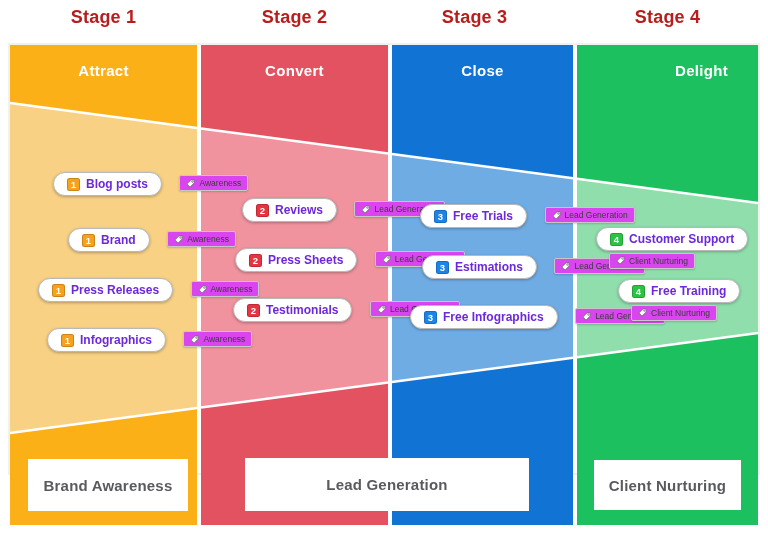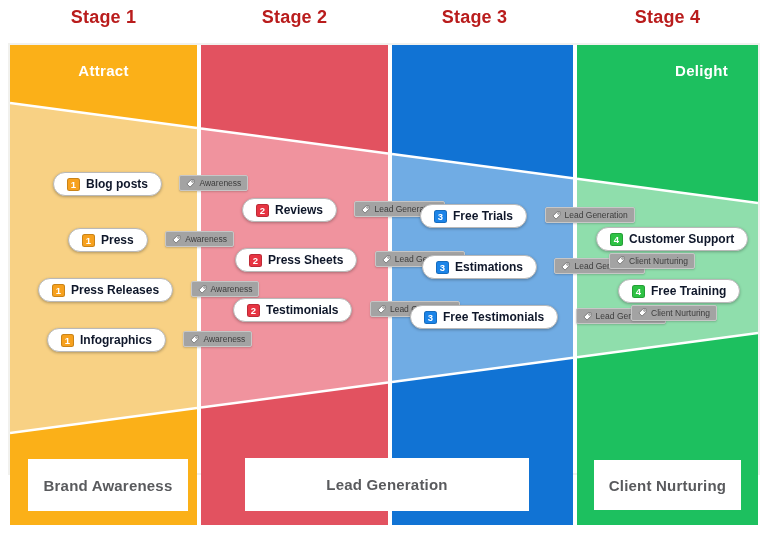--- a/index.html
+++ b/index.html
@@ -30,24 +30,24 @@
     background:#ffffff; border:1px solid #b9b9b9; border-radius:12px;
     padding:4px 13px; box-shadow:0 1px 3px rgba(0,0,0,.28);
     white-space:nowrap;
   }
   .badge {
     width:13px; height:13px; border-radius:2.5px; flex:0 0 13px;
     display:flex; align-items:center; justify-content:center;
     color:#ffffff; font-size:9.5px; font-weight:bold;
     border:1px solid rgba(0,0,0,.18);
   }
-  .pill-title { font-size:12px; font-weight:bold; color:#0f172a; }
+  .pill-title { font-size:12px; font-weight:bold; color:#6d28d9; }
   .tag {
     display:inline-flex; align-items:center; gap:4px;
-    margin:0 0 0 13px; background:#a3a3a3; border:1px solid #c7c7c7;
+    margin:0 0 0 13px; background:#d946ef; border:1px solid #c7c7c7;
     border-radius:2px; padding:2px 6px; box-shadow:0 1px 2px rgba(0,0,0,.18);
     white-space:nowrap;
   }
   .tag-text { font-size:8.5px; color:#3c3c3c; }
 
   .bottom-box {
     position:absolute; background:#ffffff;
     display:flex; align-items:center; justify-content:center;
     font-size:15px; font-weight:bold; color:#595a5d; letter-spacing:.2px;
   }
@@ -79,40 +79,42 @@
     <line class="sep" x1="382" y1="109" x2="563" y2="133.3"></line>
     <line class="sep" x1="382" y1="337" x2="563" y2="312.7"></line>
 
     <rect x="567" y="0" width="181" height="480" fill="#1DC05F"></rect>
     <polygon points="567,133.8 748,158 748,288 567,312.2" fill="#8FDEAC"></polygon>
     <line class="sep" x1="567" y1="133.8" x2="748" y2="158"></line>
     <line class="sep" x1="567" y1="312.2" x2="748" y2="288"></line>
   </svg>
 
   <div class="col-header" style="left:0;     width:187px;">Attract</div>
+  <div class="col-header" style="left:191px; width:187px;">Convert</div>
+  <div class="col-header" style="left:382px; width:181px;">Close</div>
   <div class="col-header" style="left:579px; width:181px;padding-left:44px;">Delight</div>
 
   <div class="card" style="left:43px; top:127px;">
     <div class="pill">
       <span class="badge" style="background: rgb(247, 161, 30);">1</span>
       <span class="pill-title">Blog posts</span>
     </div>
     <div class="tag">
       <svg class="tag-icon" width="9" height="9" viewBox="0 0 10 10">
           <path d="M5.5 1h3.5v3.5L4.5 9 1 5.5 5.5 1z" fill="#fff" stroke="#6e6e6e" stroke-width="0.9"></path>
           <circle cx="7.1" cy="2.9" r="0.85" fill="none" stroke="#6e6e6e" stroke-width="0.8"></circle>
         </svg>
       <span class="tag-text">Awareness</span>
     </div>
   </div>
 
   <div class="card" style="left:58px; top:183px;">
     <div class="pill">
       <span class="badge" style="background: rgb(247, 161, 30);">1</span>
-      <span class="pill-title">Press</span>
+      <span class="pill-title">Brand</span>
     </div>
     <div class="tag">
       <svg class="tag-icon" width="9" height="9" viewBox="0 0 10 10">
           <path d="M5.5 1h3.5v3.5L4.5 9 1 5.5 5.5 1z" fill="#fff" stroke="#6e6e6e" stroke-width="0.9"></path>
           <circle cx="7.1" cy="2.9" r="0.85" fill="none" stroke="#6e6e6e" stroke-width="0.8"></circle>
         </svg>
       <span class="tag-text">Awareness</span>
     </div>
   </div>
 
@@ -210,21 +212,21 @@
           <path d="M5.5 1h3.5v3.5L4.5 9 1 5.5 5.5 1z" fill="#fff" stroke="#6e6e6e" stroke-width="0.9"></path>
           <circle cx="7.1" cy="2.9" r="0.85" fill="none" stroke="#6e6e6e" stroke-width="0.8"></circle>
         </svg>
       <span class="tag-text">Lead Generation</span>
     </div>
   </div>
 
   <div class="card" style="left:400px; top:260px;">
     <div class="pill">
       <span class="badge" style="background: rgb(27, 132, 232);">3</span>
-      <span class="pill-title">Free Testimonials</span>
+      <span class="pill-title">Free Infographics</span>
     </div>
     <div class="tag">
       <svg class="tag-icon" width="9" height="9" viewBox="0 0 10 10">
           <path d="M5.5 1h3.5v3.5L4.5 9 1 5.5 5.5 1z" fill="#fff" stroke="#6e6e6e" stroke-width="0.9"></path>
           <circle cx="7.1" cy="2.9" r="0.85" fill="none" stroke="#6e6e6e" stroke-width="0.8"></circle>
         </svg>
       <span class="tag-text">Lead Generation</span>
     </div>
   </div>
 

